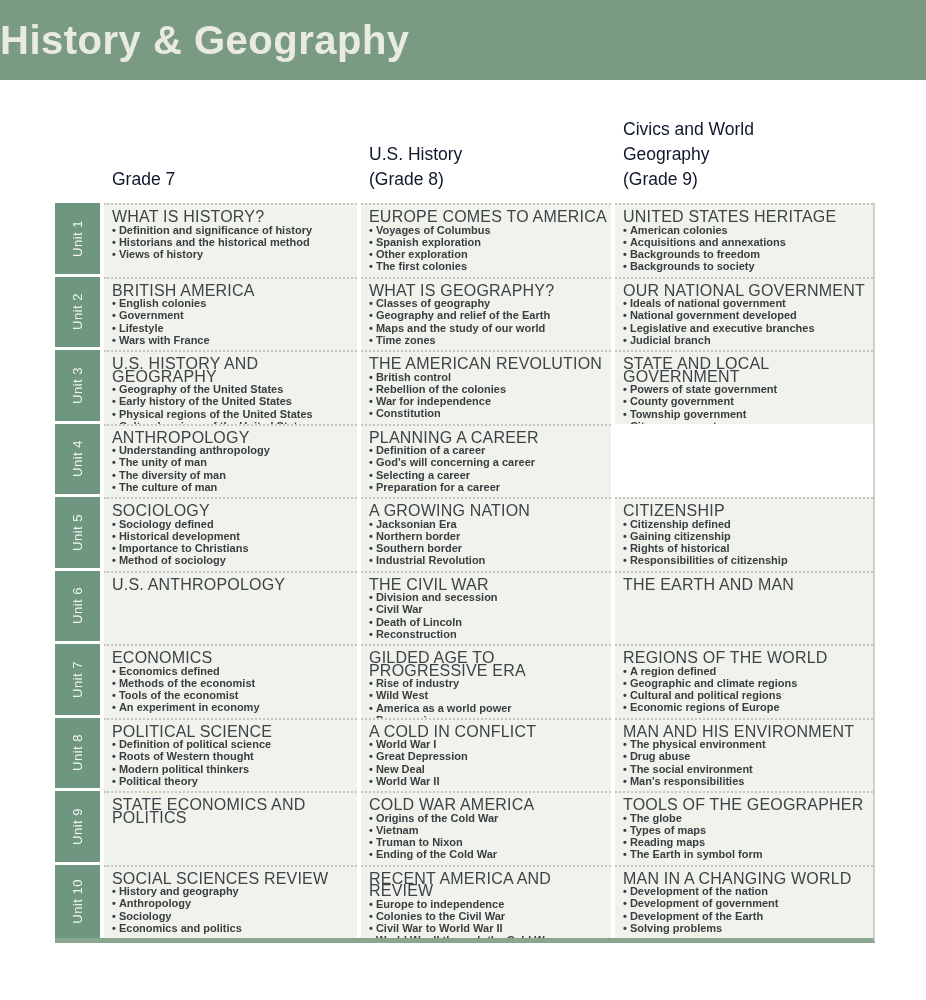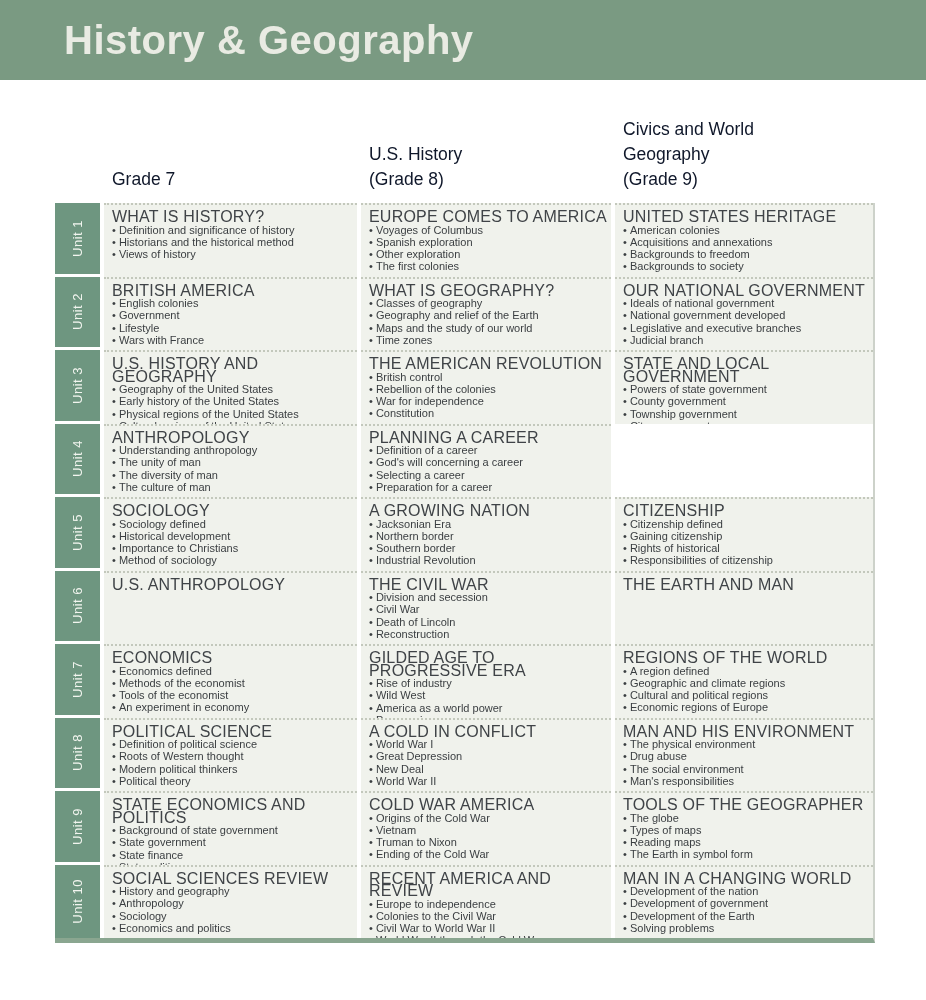--- a/index.html
+++ b/index.html
@@ -4,21 +4,21 @@
 <style>
   html,body{margin:0;padding:0;}
   body{
     width:926px;height:1000px;background:#ffffff;
     font-family:"Liberation Sans","DejaVu Sans",sans-serif;
     -webkit-font-smoothing:antialiased;
   }
   
   .header-bar{
     width:926px;height:80px;display:flex;align-items:center;
-    box-sizing:border-box;padding-left:64px;
+    box-sizing:border-box;
   }
   .page-title{
     font-size:40px;font-weight:bold;letter-spacing:0.5px;
   }
   
   .col-headers{
     margin:30px 0 5px 55px;
     display:grid;grid-template-columns:45px 253px 250px 258px;column-gap:4px;
     align-items:end;min-height:88px;box-sizing:border-box;padding-bottom:6px;
   }
@@ -50,21 +50,21 @@
     background:#f0f2ec;
     border-top:2px dotted #c3c8bc;
     box-sizing:border-box;
     padding:5px 4px 0 8px;
     overflow:hidden;
   }
   .cell-heading{
     font-size:16px;color:#3f4347;letter-spacing:0.2px;
     line-height:12.5px;margin:1px 0 0 0;
   }
-  .bullet-list{list-style:none;margin:0;padding:0;}
+  .bullet-list{list-style:none;margin:0;padding:0;font-weight:bold;}
   .bullet-item{
     font-size:11px;color:#3a3e41;line-height:12.3px;
     padding-left:10px;text-indent:-10px;
   }
   .bullet-item::before{content:"\2022\00a0";}
 </style>
 </head>
 <body>
 
 <div class="header-bar" style="background: rgb(122, 154, 130);">
@@ -315,26 +315,20 @@
           <li class="bullet-item">Man's responsibilities</li>
         </ul>
       </div>
     </div>
     <div class="table-row">
       <div class="unit-tab" style="background: rgb(110, 150, 128);">
         <span class="unit-label">Unit 9</span>
       </div>
       <div class="curriculum-cell">
         <div class="cell-heading">STATE ECONOMICS AND POLITICS</div>
-        <ul class="bullet-list">
-          <li class="bullet-item">Background of state government</li>
-          <li class="bullet-item">State government</li>
-          <li class="bullet-item">State finance</li>
-          <li class="bullet-item">State politics</li>
-        </ul>
       </div>
       <div class="curriculum-cell">
         <div class="cell-heading">COLD WAR AMERICA</div>
         <ul class="bullet-list">
           <li class="bullet-item">Origins of the Cold War</li>
           <li class="bullet-item">Vietnam</li>
           <li class="bullet-item">Truman to Nixon</li>
           <li class="bullet-item">Ending of the Cold War</li>
         </ul>
       </div>

